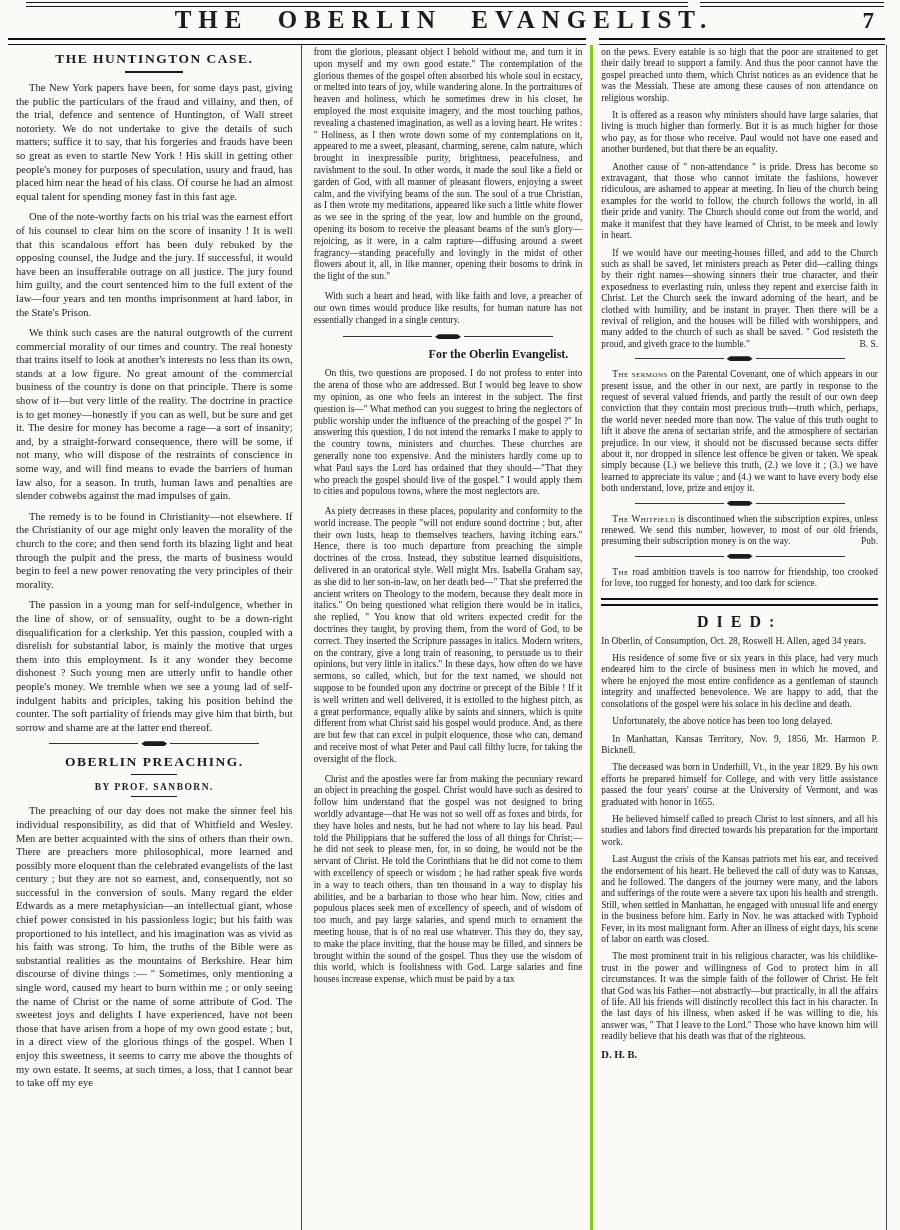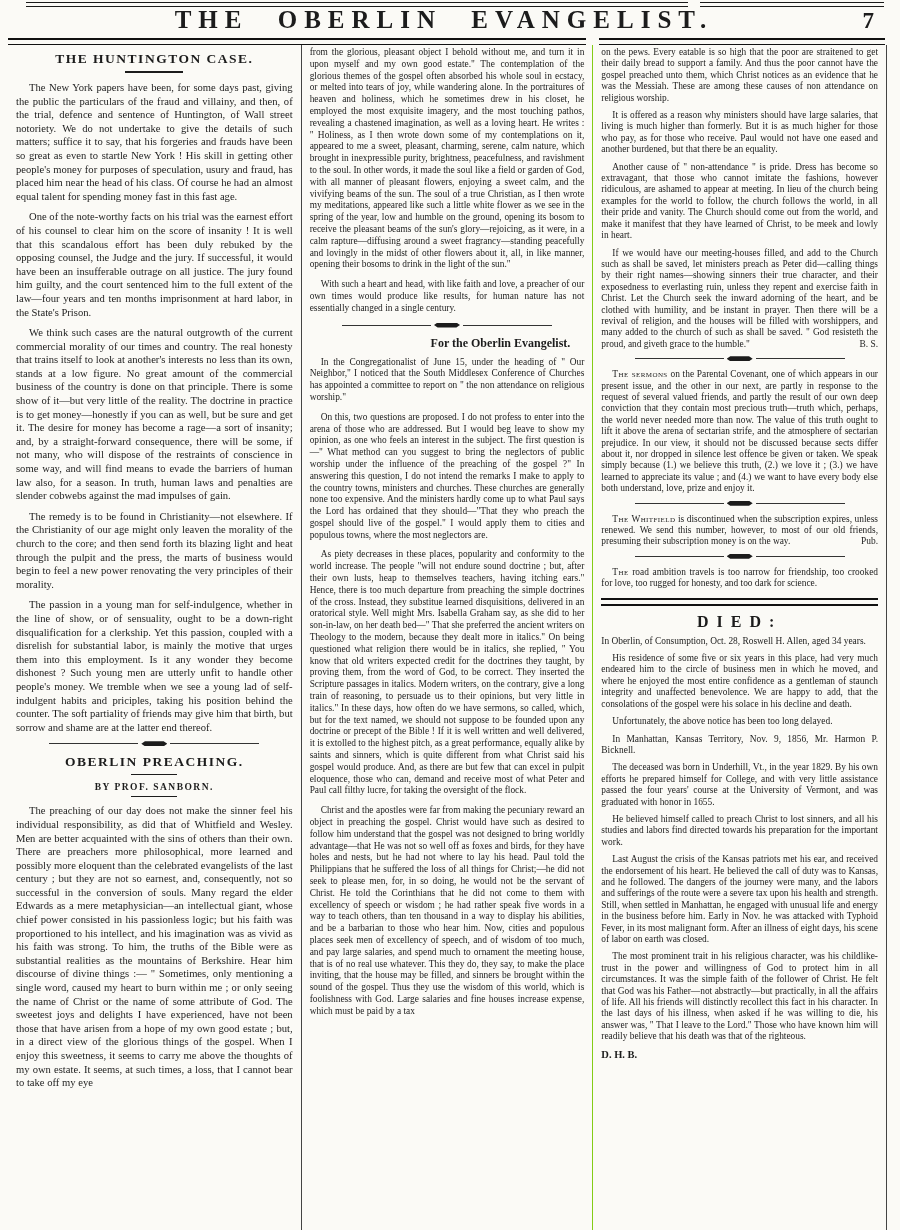--- a/index.html
+++ b/index.html
@@ -14,21 +14,21 @@
         font-size:25px;font-weight:bold;letter-spacing:7px;word-spacing:16px;white-space:nowrap;}
   .page-number{position:absolute;top:8px;right:26px;font-size:23px;font-weight:bold;}
   
   .mast-rule{position:absolute;top:38px;height:4px;border-top:2px solid #111;border-bottom:1px solid #111;}
   .mast-rule.left{left:8px;width:578px;}
   .mast-rule.right{left:599px;width:286px;}
   
   .columns{position:absolute;top:45px;left:8px;width:878px;bottom:0;display:grid;
         grid-template-columns:1fr 1fr 1fr;border-right:1px solid #444;}
   .col{overflow:hidden;padding:2px 8px 0 8px;}
-  .col.mid{border-left:1px solid #444;border-right:1px solid #84cc16;}
+  .col.mid{border-left:1px solid #444;border-right:3px solid #84cc16;padding-left:12px;}
   p{text-align:justify;margin:0;}
   .c1 p{font-size:10.6px;line-height:13.6px;margin-bottom:7px;text-indent:13px;}
   .c2 p{font-size:9.4px;line-height:11.8px;margin-bottom:8px;text-indent:11px;}
   .c3 p{font-size:9.4px;line-height:11.4px;margin-bottom:6px;text-indent:11px;}
   p.cont{text-indent:0;}
   h2.art-title{text-align:center;font-size:13.5px;font-weight:bold;letter-spacing:1.5px;margin:4px 0 2px;}
   .byline{text-align:center;font-size:9.5px;font-weight:bold;letter-spacing:1.5px;margin:1px 0;}
   .hrule-sm{width:58px;border-top:2px solid #1c1c1c;margin:4px auto 8px auto;}
   .hrule-dots{width:46px;border-top:1.5px solid #1c1c1c;margin:4px auto 7px auto;}
   .drule{display:flex;align-items:center;justify-content:center;width:210px;margin:6px auto 8px auto;}
@@ -76,21 +76,20 @@
       <p>The preaching of our day does not make the sinner feel his individual responsibility, as did that of Whitfield and Wesley.  Men are better acquainted with the sins of others than their own.  There are preachers more philosophical, more learned and possibly more eloquent than the celebrated evangelists of the last century ; but they are not so earnest, and, consequently, not so successful in the conversion of souls.  Many regard the elder Edwards as a mere metaphysician—an intellectual giant, whose chief power consisted in his passionless logic; but his faith was proportioned to his intellect, and his imagination was as vivid as his faith was strong.  To him, the truths of the Bible were as substantial realities as the mountains of Berkshire.  Hear him discourse of divine things :— " Sometimes, only mentioning a single word, caused my heart to burn within me ; or only seeing the name of Christ or the name of some attribute of God.  The sweetest joys and delights I have experienced, have not been those that have arisen from a hope of my own good estate ; but, in a direct view of the glorious things of the gospel.  When I enjoy this sweetness, it seems to carry me above the thoughts of my own estate.  It seems, at such times, a loss, that I cannot bear to take off my eye</p>
     </div>
 
     <div class="col c2 mid">
       <p class="cont">from the glorious, pleasant object I behold without me, and turn it in upon myself and my own good estate."  The contemplation of the glorious themes of the gospel often absorbed his whole soul in ecstacy, or melted into tears of joy, while wandering alone.  In the portraitures of heaven and holiness, which he sometimes drew in his closet, he employed the most exquisite imagery, and the most touching pathos, revealing a chastened imagination, as well as a loving heart.  He writes : " Holiness, as I then wrote down some of my contemplations on it, appeared to me a sweet, pleasant, charming, serene, calm nature, which brought in inexpressible purity, brightness, peacefulness, and ravishment to the soul.  In other words, it made the soul like a field or garden of God, with all manner of pleasant flowers, enjoying a sweet calm, and the vivifying beams of the sun.  The soul of a true Christian, as I then wrote my meditations, appeared like such a little white flower as we see in the spring of the year, low and humble on the ground, opening its bosom to receive the pleasant beams of the sun's glory—rejoicing, as it were, in a calm rapture—diffusing around a sweet fragrancy—standing peacefully and lovingly in the midst of other flowers about it, all, in like manner, opening their bosoms to drink in the light of the sun."</p>
       <p>With such a heart and head, with like faith and love, a preacher of our own times would produce like results, for human nature has not essentially changed in a single century.</p>
       <div class="drule">
           <span class="dmark"></span>
         </div>
       <div class="credit">For the Oberlin Evangelist.</div>
-      <p>In the Congregationalist of June 15, under the heading of " Our Neighbor," I noticed that the South Middlesex Conference of Churches has appointed a committee to report on " the non attendance on religious worship."</p>
       <p>On this, two questions are proposed.  I do not profess to enter into the arena of those who are addressed.  But I would beg leave to show my opinion, as one who feels an interest in the subject.  The first question is—" What method can you suggest to bring the neglectors of public worship under the influence of the preaching of the gospel ?"  In answering this question, I do not intend the remarks I make to apply to the country towns, ministers and churches.  These churches are generally none too expensive.  And the ministers hardly come up to what Paul says the Lord has ordained that they should—"That they who preach the gospel should live of the gospel." I would apply them to cities and populous towns, where the most neglectors are.</p>
       <p>As piety decreases in these places, popularity and conformity to the world increase.  The people "will not endure sound doctrine ; but, after their own lusts, heap to themselves teachers, having itching ears."  Hence, there is too much departure from preaching the simple doctrines of the cross.  Instead, they substitue learned disquisitions, delivered in an oratorical style.  Well might Mrs. Isabella Graham say, as she did to her son-in-law, on her death bed—" That she preferred the ancient writers on Theology to the modern, because they dealt more in italics."  On being questioned what religion there would be in italics, she replied, " You know that old writers expected credit for the doctrines they taught, by proving them, from the word of God, to be correct.  They inserted the Scripture passages in italics.  Modern writers, on the contrary, give a long train of reasoning, to persuade us to their opinions, but very little in italics."  In these days, how often do we have sermons, so called, which, but for the text named, we should not suppose to be founded upon any doctrine or precept of the Bible !  If it is well written and well delivered, it is extolled to the highest pitch, as a great performance, equally alike by saints and sinners, which is quite different from what Christ said his gospel would produce.  And, as there are but few that can excel in pulpit eloquence, those who can, demand and receive most of what Peter and Paul call filthy lucre, for taking the oversight of the flock.</p>
       <p>Christ and the apostles were far from making the pecuniary reward an object in preaching the gospel.  Christ would have such as desired to follow him understand that the gospel was not designed to bring worldly advantage—that He was not so well off as foxes and birds, for they have holes and nests, but he had not where to lay his head.  Paul told the Philippians that he suffered the loss of all things for Christ;—he did not seek to please men, for, in so doing, he would not be the servant of Christ.  He told the Corinthians that he did not come to them with excellency of speech or wisdom ; he had rather speak five words in a way to teach others, than ten thousand in a way to display his abilities, and be a barbarian to those who hear him.  Now, cities and populous places seek men of excellency of speech, and of wisdom of too much, and pay large salaries, and spend much to ornament the meeting house, that is of no real use whatever.  This they do, they say, to make the place inviting, that the house may be filled, and sinners be brought within the sound of the gospel.  Thus they use the wisdom of this world, which is foolishness with God.  Large salaries and fine houses increase expense, which must be paid by a tax</p>
     </div>
 
     <div class="col c3">
       <p class="cont">on the pews.  Every eatable is so high that the poor are straitened to get their daily bread to support a family.  And thus the poor cannot have the gospel preached unto them, which Christ notices as an evidence that he was the Messiah.  These are among these causes of non attendance on religious worship.</p>
       <p>It is offered as a reason why ministers should have large salaries, that living is much higher than formerly.  But it is as much higher for those who pay, as for those who receive.  Paul would not have one eased and another burdened, but that there be an equality.</p>
       <p>Another cause of " non-attendance " is pride.  Dress has become so extravagant, that those who cannot imitate the fashions, however ridiculous, are ashamed to appear at meeting.  In lieu of the church being examples for the world to follow, the church follows the world, in all their pride and vanity.  The Church should come out from the world, and make it manifest that they have learned of Christ, to be meek and lowly in heart.</p>
       <p><span>If we would have our meeting-houses filled, and add to the Church such as shall be saved, let ministers preach as Peter did—calling things by their right names—showing sinners their true character, and their exposedness to everlasting ruin, unless they repent and exercise faith in Christ.  Let the Church seek the inward adorning of the heart, and be clothed with humility, and be instant in prayer.  Then there will be a revival of religion, and the houses will be filled with worshippers, and many added to the church of such as shall be saved.  " God resisteth the proud, and giveth grace to the humble."</span><span class="endsig">B. S.</span></p>

